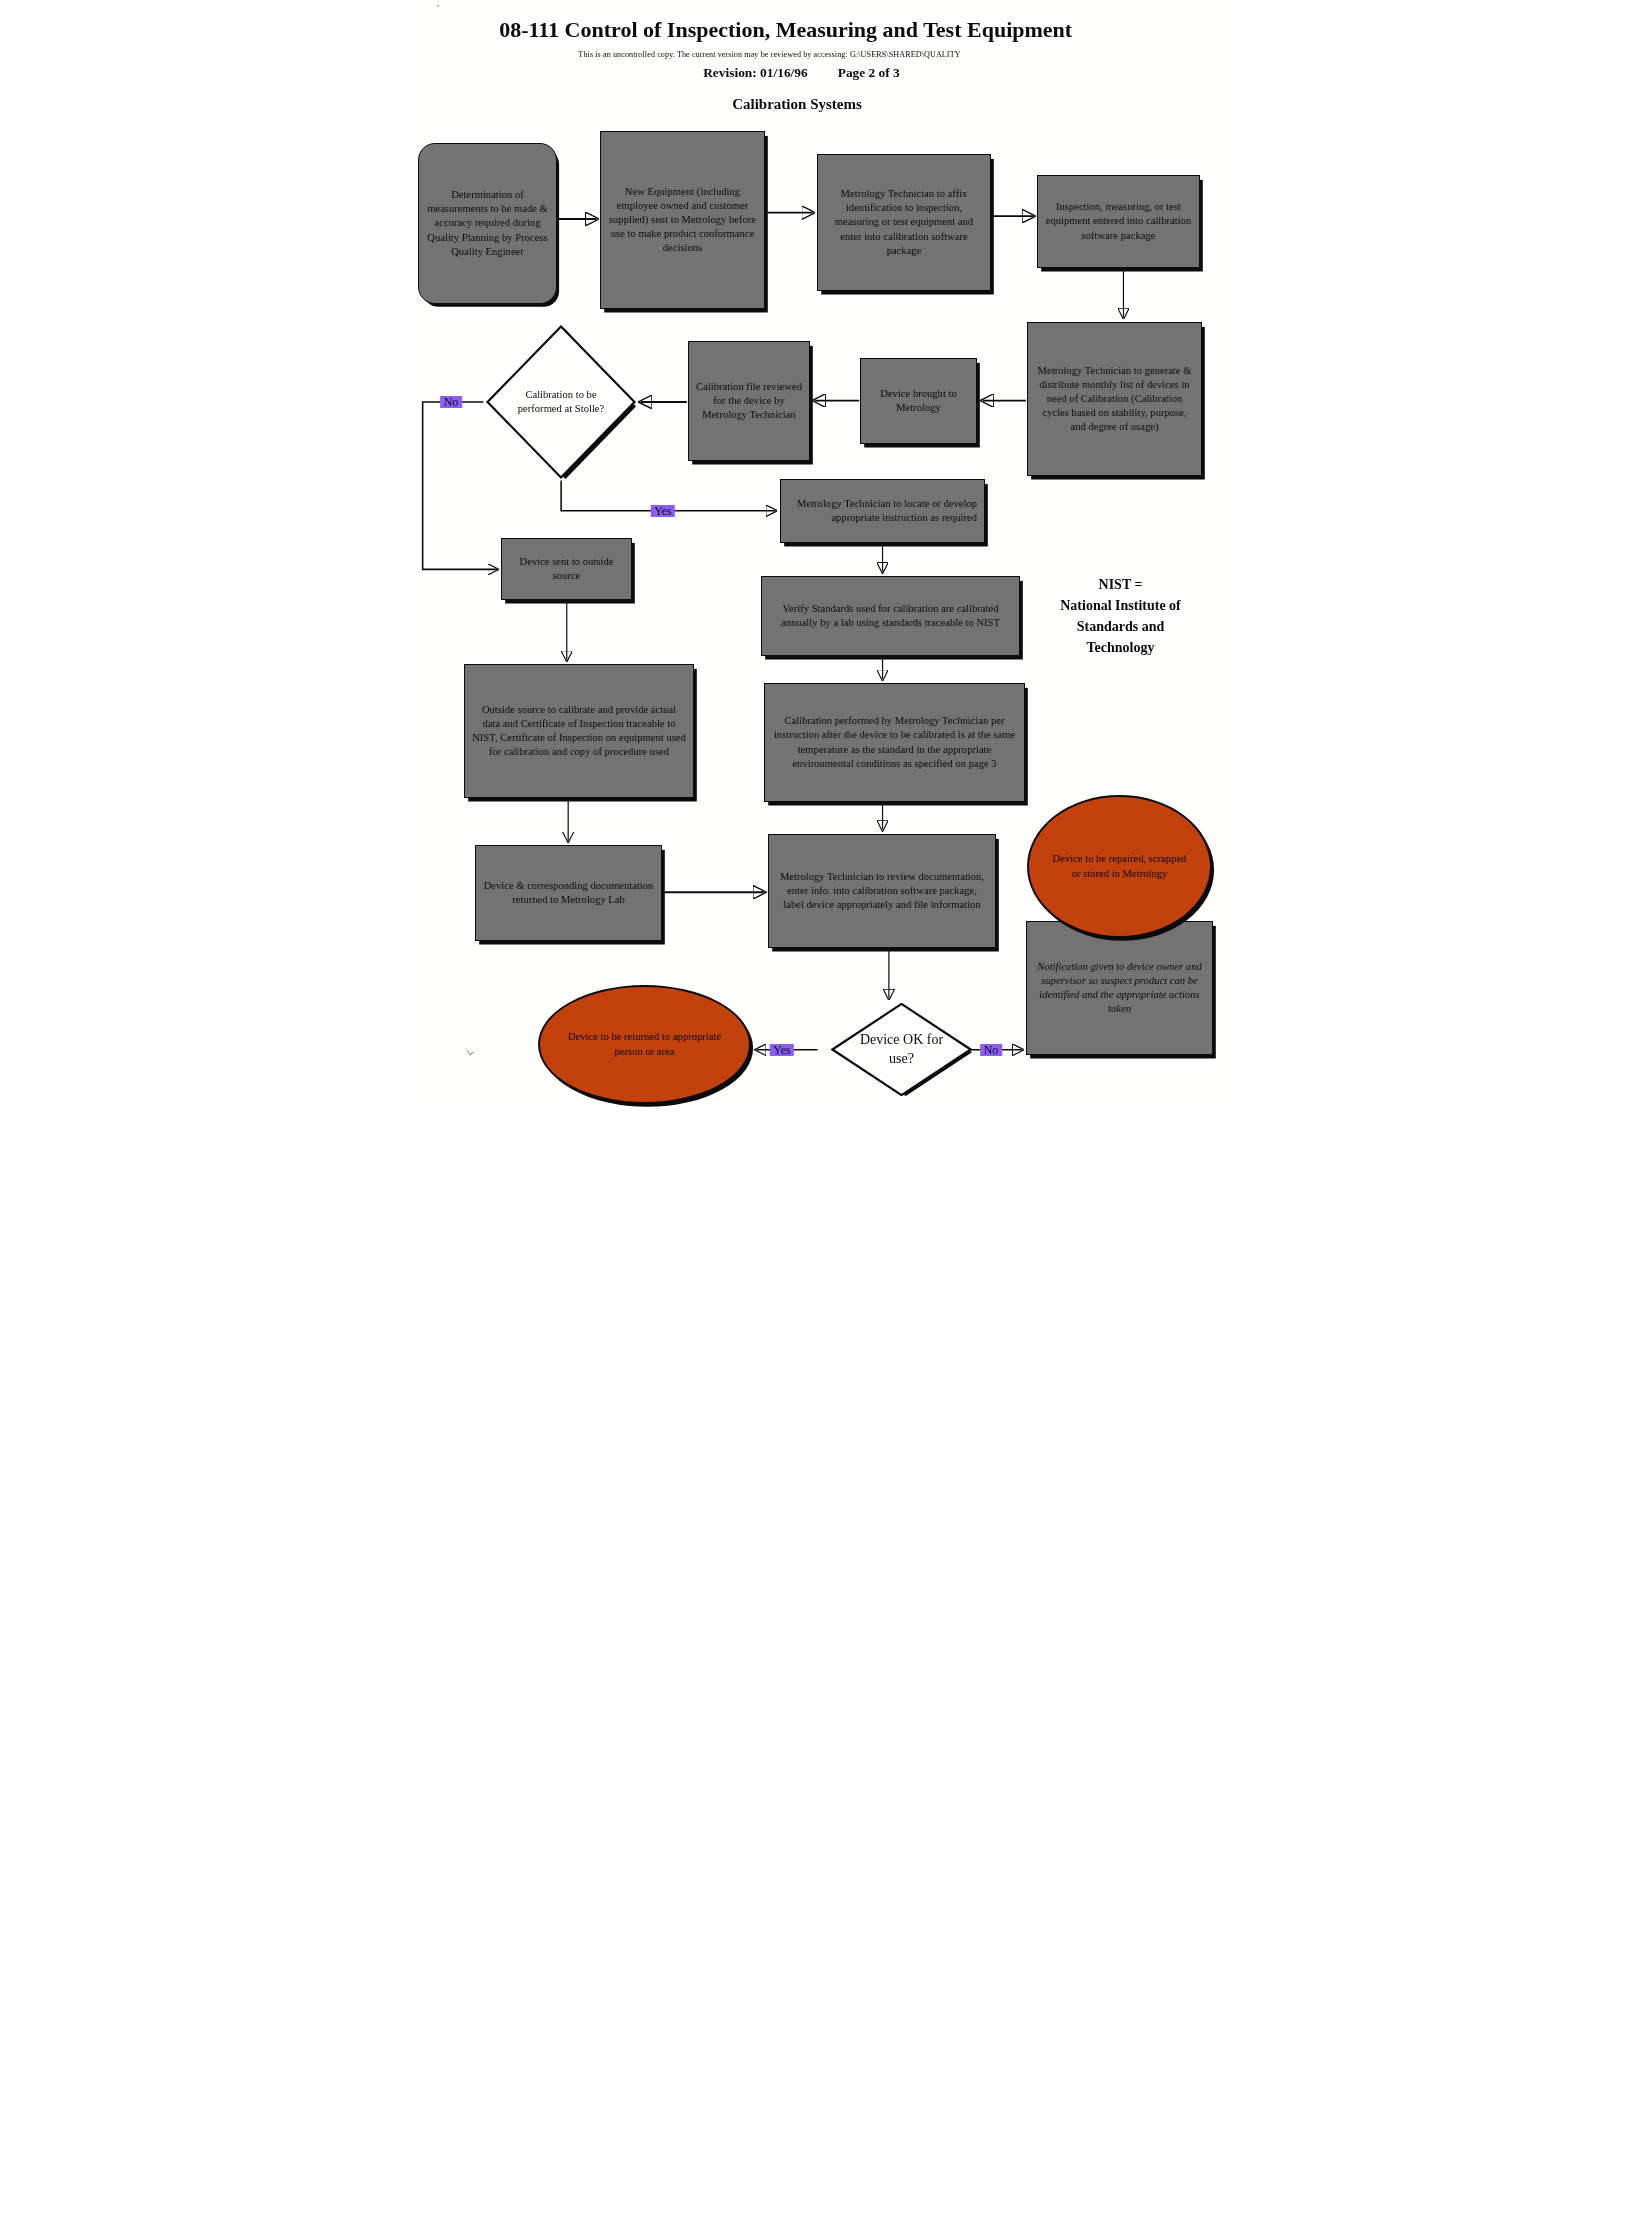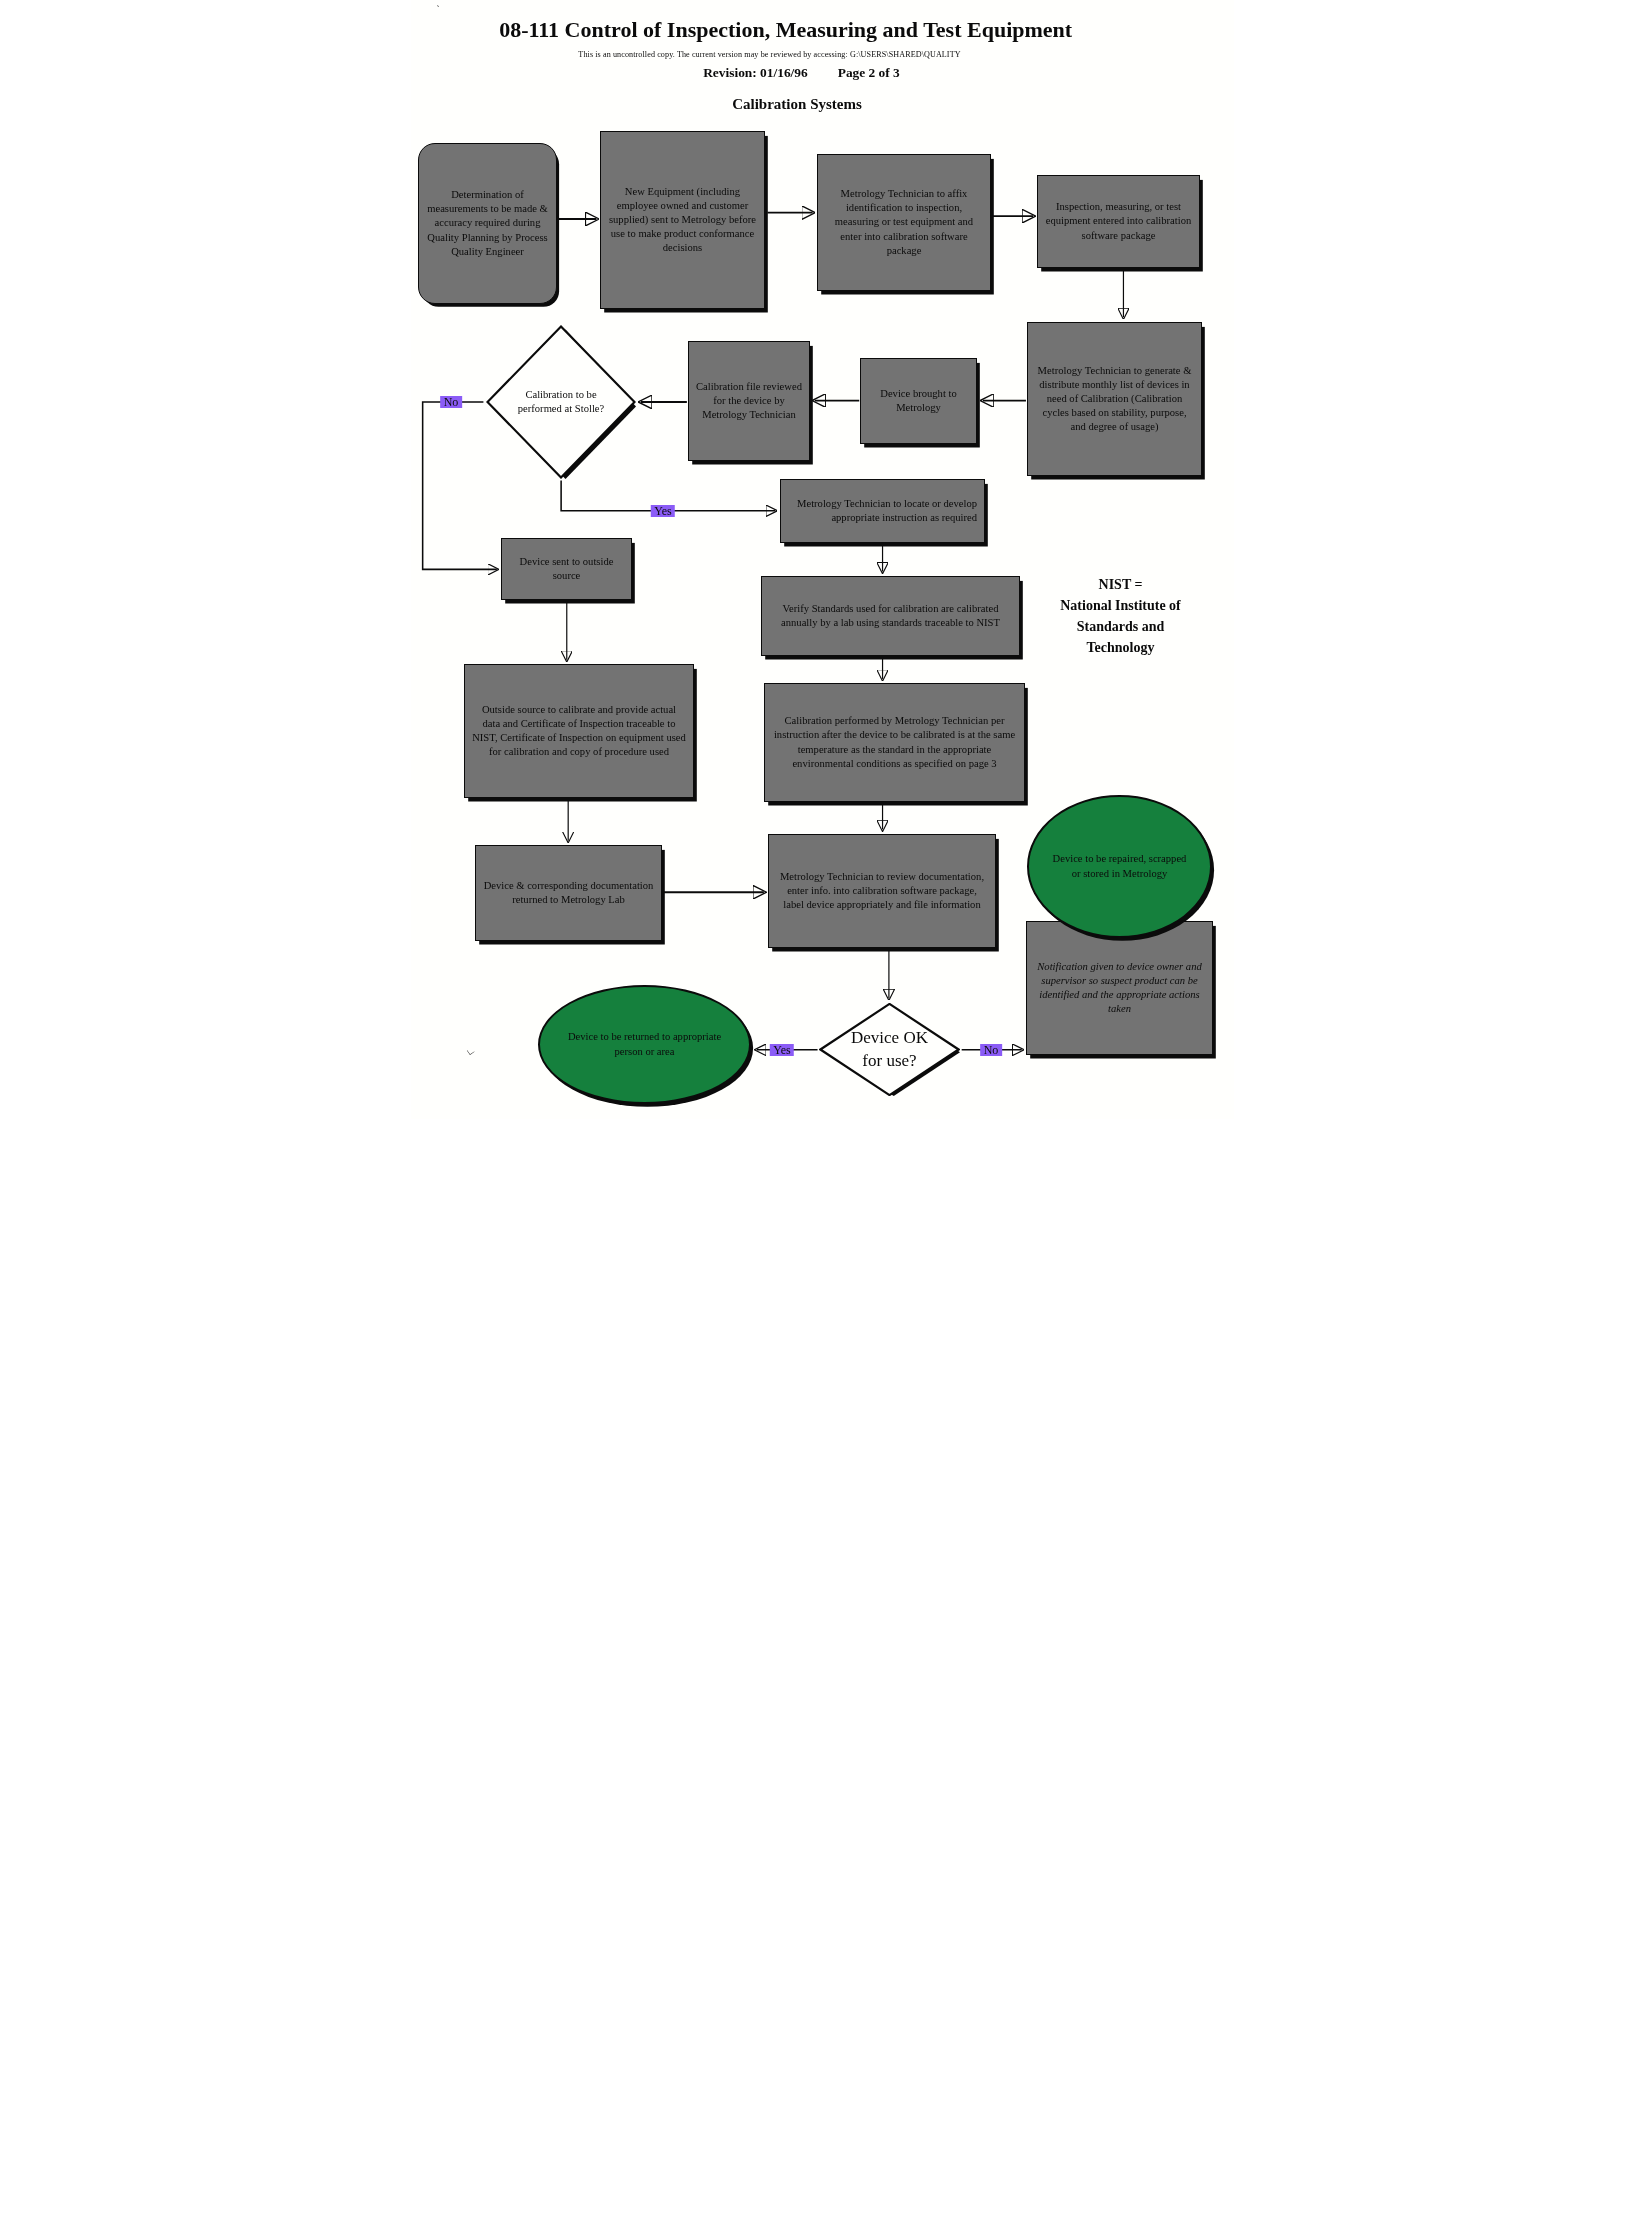--- a/index.html
+++ b/index.html
@@ -26,21 +26,21 @@
     font-size:10.6px;line-height:1.33;
     padding:4.2px 7px;box-sizing:border-box;
   }
   .rect{
     background:#737373;
     border:1.6px solid #0b0b0b;
     box-shadow:3.5px 4.2px 0 -0.7px #0b0b0b;
   }
   .rounded{border-radius:17px;box-shadow:3.5px 4.2px 0 -1.4px #0b0b0b;}
   .ellipse{
-    background:#15803d;
+    background:#c2410c;
     border:2.1px solid #0b0b0b;
     border-radius:50%;
     box-shadow:2.8px 3.5px 0 -0.7px #0b0b0b;
   }
   .diamond{padding:0;background:transparent;border:none;}
   .diamond svg.shape{position:absolute;left:0;top:0;width:100%;height:100%;}
   .diamond .txt{position:relative;z-index:2;padding:0 21px;}
 
   .nist{
     position:absolute;left:615px;top:574px;width:189px;
@@ -129,21 +129,21 @@
   <div class="node rect" style="left:353px;top:683px;width:261px;height:119px;">Calibration performed by Metrology Technician per instruction after the device to be calibrated is at the same temperature as the standard in the appropriate environmental conditions as specified on page 3</div>
 
   <div class="node rect" style="left:90px;top:538px;width:131px;height:62px;">Device sent to outside source</div>
 
   <div class="node rect" style="left:53px;top:664px;width:230px;height:134px;">Outside source to calibrate and provide actual data and Certificate of Inspection traceable to NIST, Certificate of Inspection on equipment used for calibration and copy of procedure used</div>
 
   <div class="node rect" style="left:64px;top:845px;width:187px;height:96px;">Device &amp; corresponding documentation returned to Metrology Lab</div>
 
   <div class="node rect" style="left:357px;top:834px;width:228px;height:114px;">Metrology Technician to review documentation, enter info. into calibration software package, label device appropriately and file information</div>
 
-  <div class="node diamond" style="left:408px;top:1003px;width:141px;height:93px;font-size:17px;">
+  <div class="node diamond" style="left:420px;top:1003px;width:141px;height:93px;font-size:14px;">
     <svg class="shape" viewBox="0 0 100 100" preserveAspectRatio="none">
       <polygon points="53,4 100,53 53,100 6,53" fill="#0b0b0b"></polygon>
       <polygon points="50,1 99,50 50,99 1,50" fill="#fffffd" stroke="#0b0b0b" stroke-width="2.2" vector-effect="non-scaling-stroke"></polygon>
     </svg>
     <div class="txt" style="padding:0 24px;">Device OK for use?</div>
   </div>
 
   <div class="node ellipse" style="left:127px;top:985px;width:213px;height:119px;padding:7px 24px;">Device to be returned to appropriate person or area</div>
 
   <div class="node rect" style="left:615px;top:921px;width:187px;height:134px;font-style:italic;">Notification given to device owner and supervisor so suspect product can be identified and the appropriate actions taken</div>

